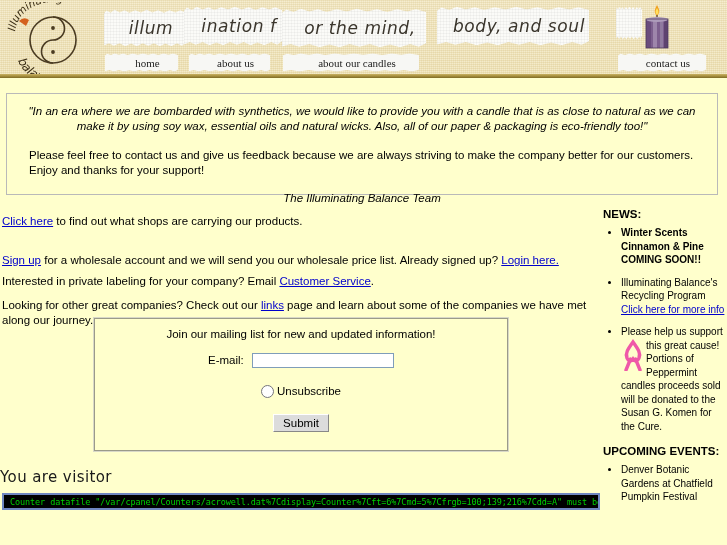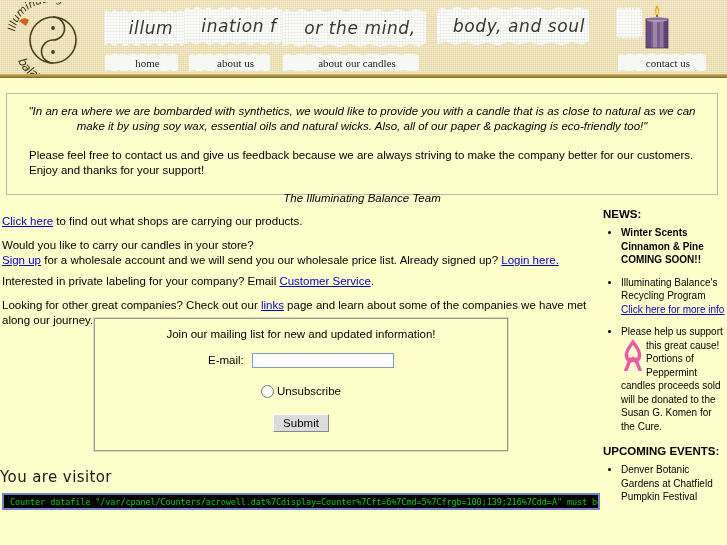--- a/index.html
+++ b/index.html
@@ -387,21 +387,21 @@
   <p id="quote-para">Please feel free to contact us and give us feedback because we are always striving to make the company better for our customers. Enjoy and thanks for your support!</p>
   <p id="quote-sign">The Illuminating Balance Team</p>
 </div>
 
 <div id="body-wrap">
 
   <div id="left-col">
 
     <p class="para p1"><a class="link">Click here</a><span> to find out what shops are carrying our products.</span></p>
 
-    <p class="para p2"><span>Would you like to carry our candles in your store?</span><br><a class="link">Sign up</a><span> for a wholesale account and we will send you our wholesale price list. Already signed up? </span><a class="link">Login here.</a></p>
+    <p class="para p2"><br><a class="link">Sign up</a><span> for a wholesale account and we will send you our wholesale price list. Already signed up? </span><a class="link">Login here.</a></p>
 
     <p class="para p3"><span>Interested in private labeling for your company? Email </span><a class="link">Customer Service</a><span>.</span></p>
 
     <p class="para p4"><span>Looking for other great companies? Check out our </span><a class="link">links</a><span> page and learn about some of the companies we have met along our journey.</span></p>
 
     <div id="form-box">
       <p id="form-title">Join our mailing list for new and updated information!</p>
 
       <div id="email-row">
         <span id="email-label">E-mail:</span>

